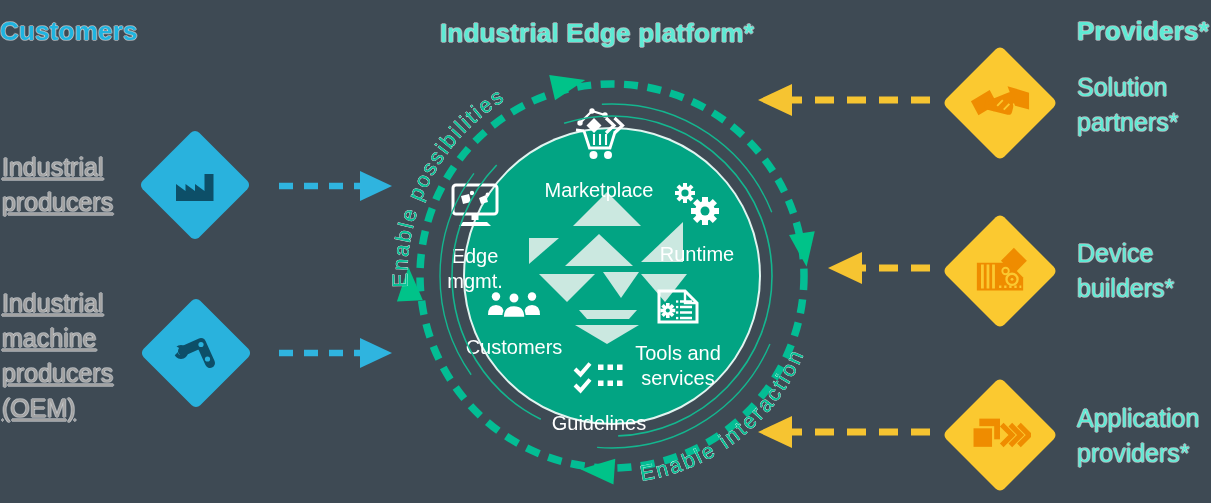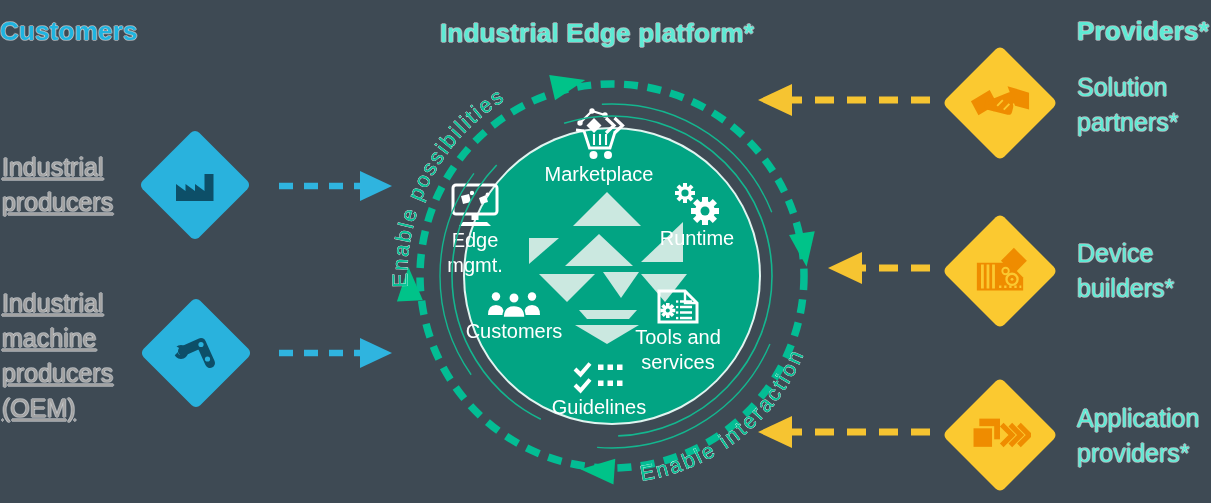--- a/index.html
+++ b/index.html
@@ -19,21 +19,21 @@
   .c-green{color:#5eead4;}
   .diamond{position:absolute;transform:rotate(45deg);border-radius:6px;
            display:flex;align-items:center;justify-content:center;}
   .d-blue{width:80px;height:80px;background:#29B2DD;}
   .d-yellow{width:82px;height:82px;background:#FBC930;}
   .diamond .ic{transform:rotate(-45deg);display:flex;}
   .circle{position:absolute;left:463px;top:127px;width:298px;height:298px;
           border-radius:50%;background:#02A483;border:2px solid rgba(255,255,255,.88);
           box-sizing:border-box;}
   .mod{position:absolute;text-align:center;color:#fff;}
-  .mod .t{font-size:20px;line-height:25px;white-space:pre-line;margin-top:0;}
+  .mod .t{font-size:20px;line-height:25px;white-space:pre-line;margin-top:16px;}
   svg{display:block;margin:0 auto;}
   .overlay{position:absolute;left:0;top:0;z-index:5;pointer-events:none;}
   .topz{z-index:6;}
 </style>
 </head>
 <body>
 
 <div class="stage">
 
   <div class="circle"></div>

